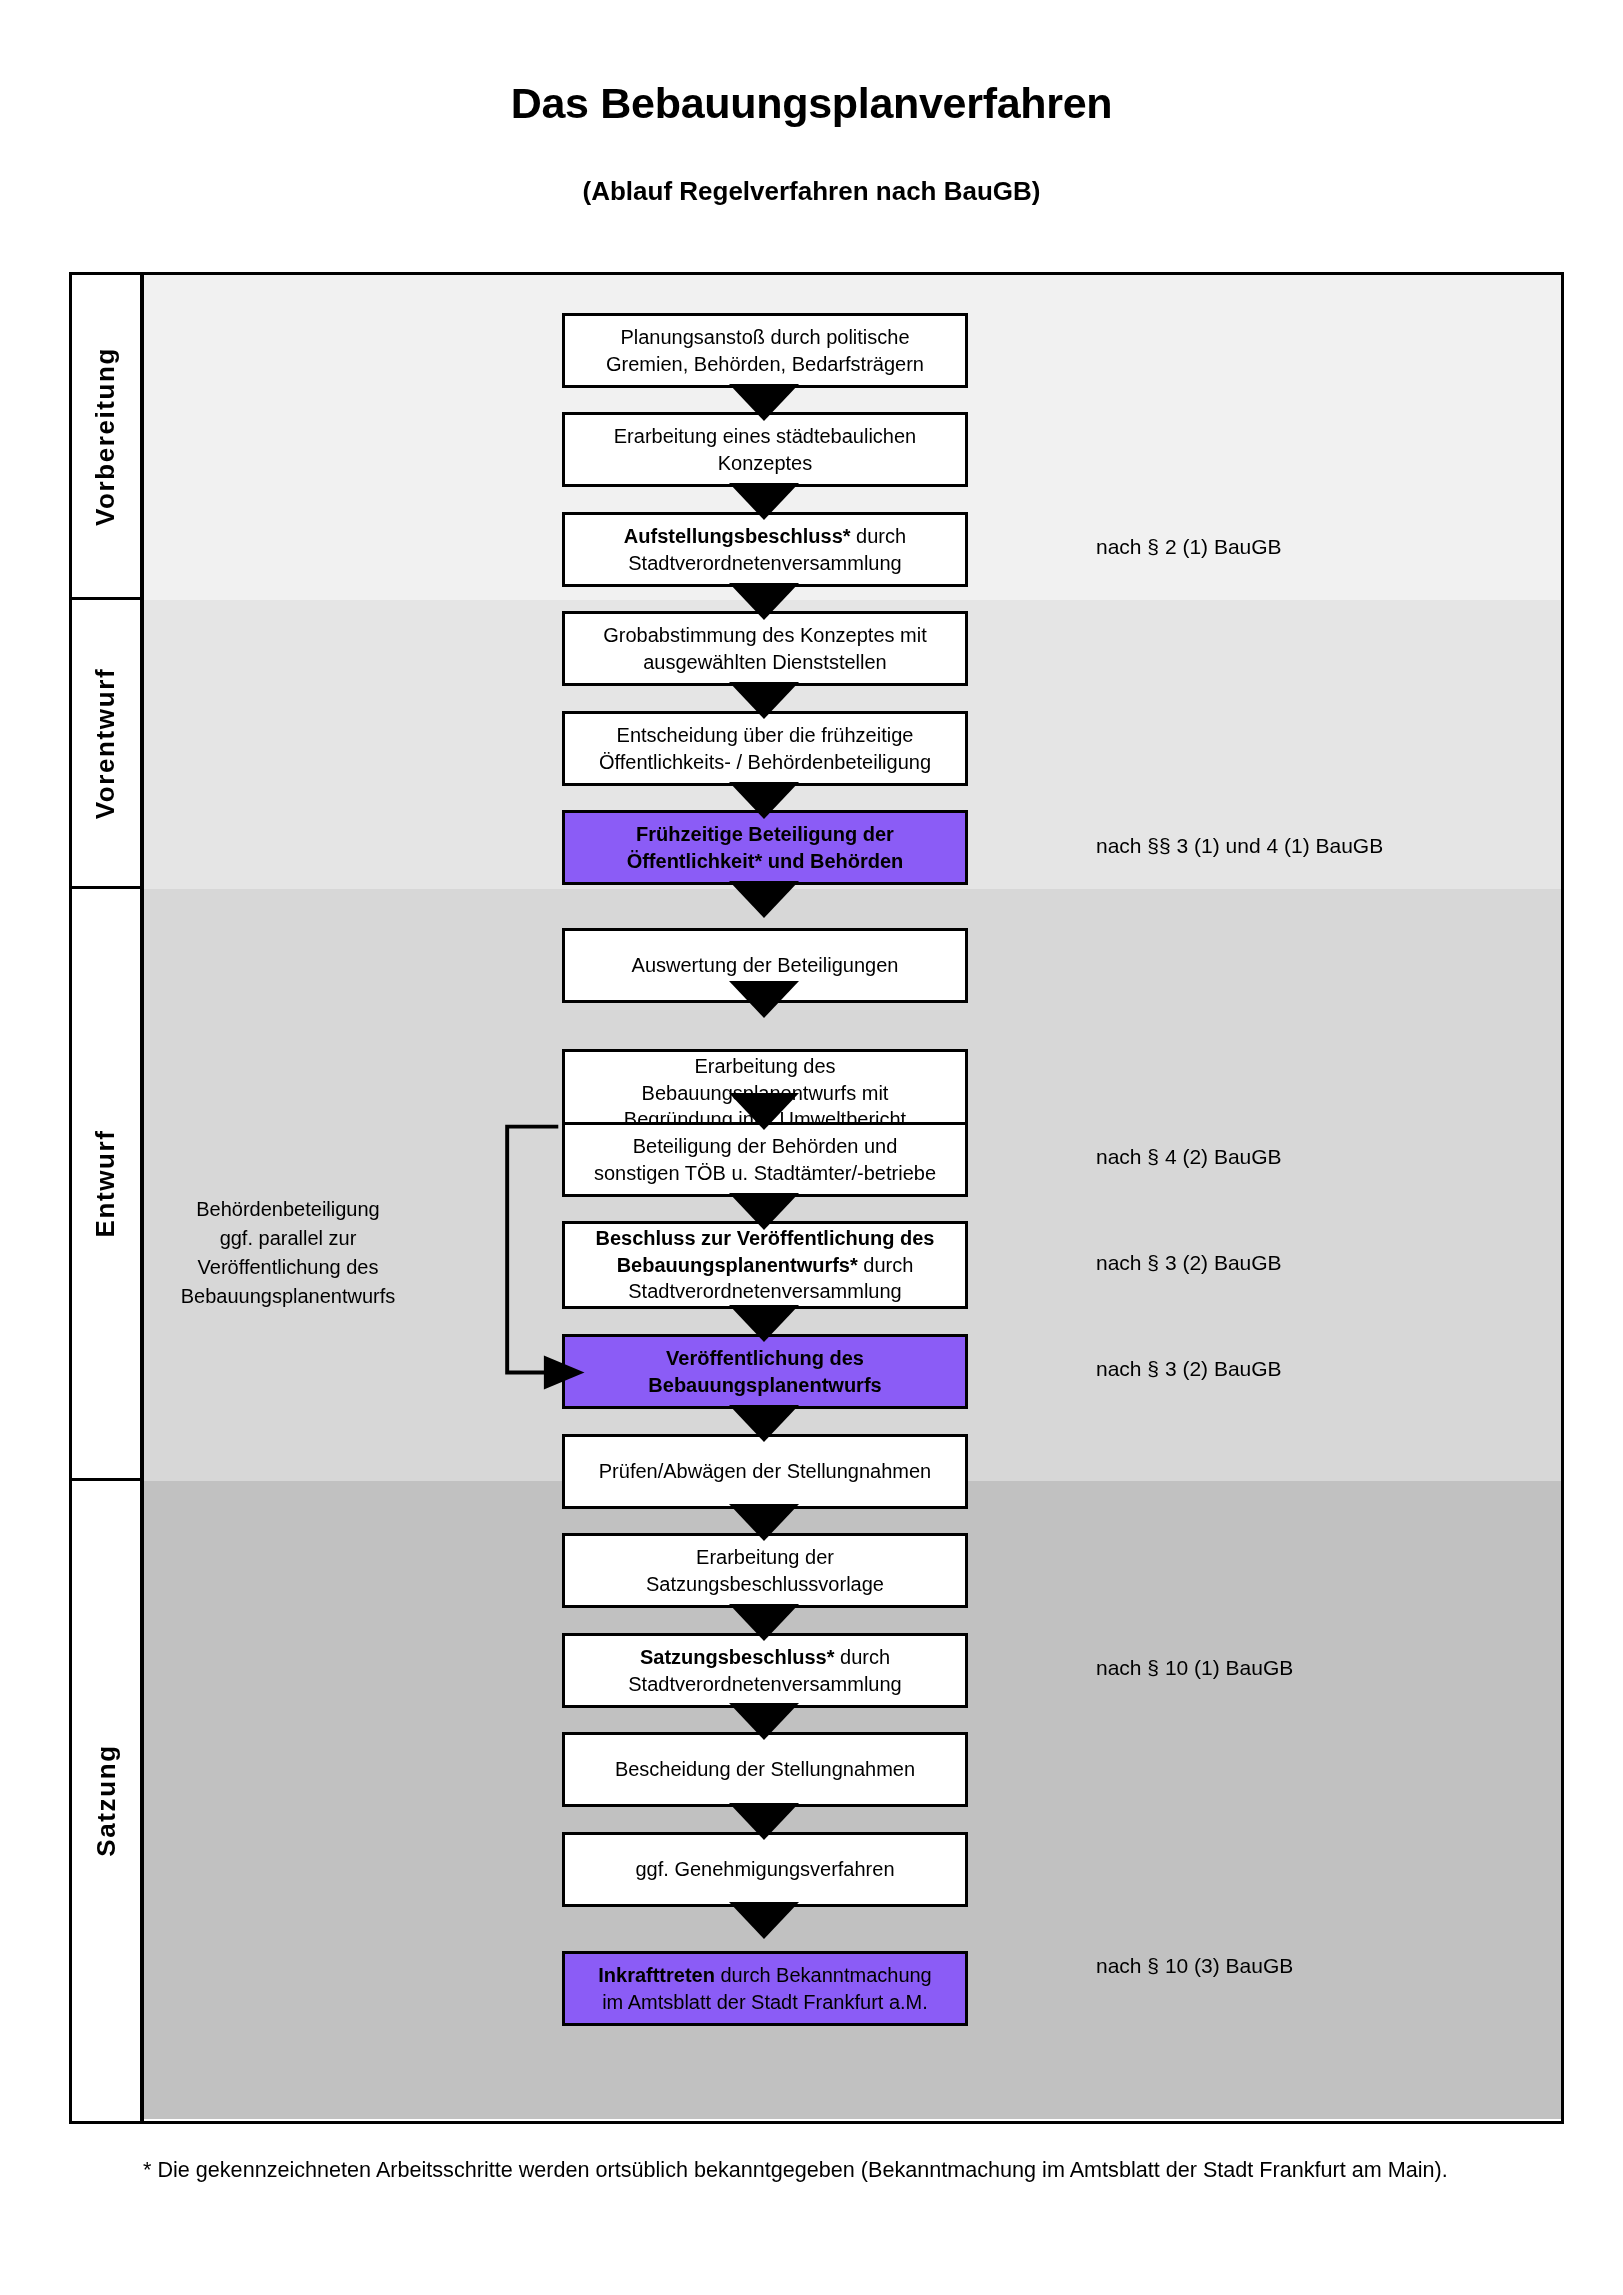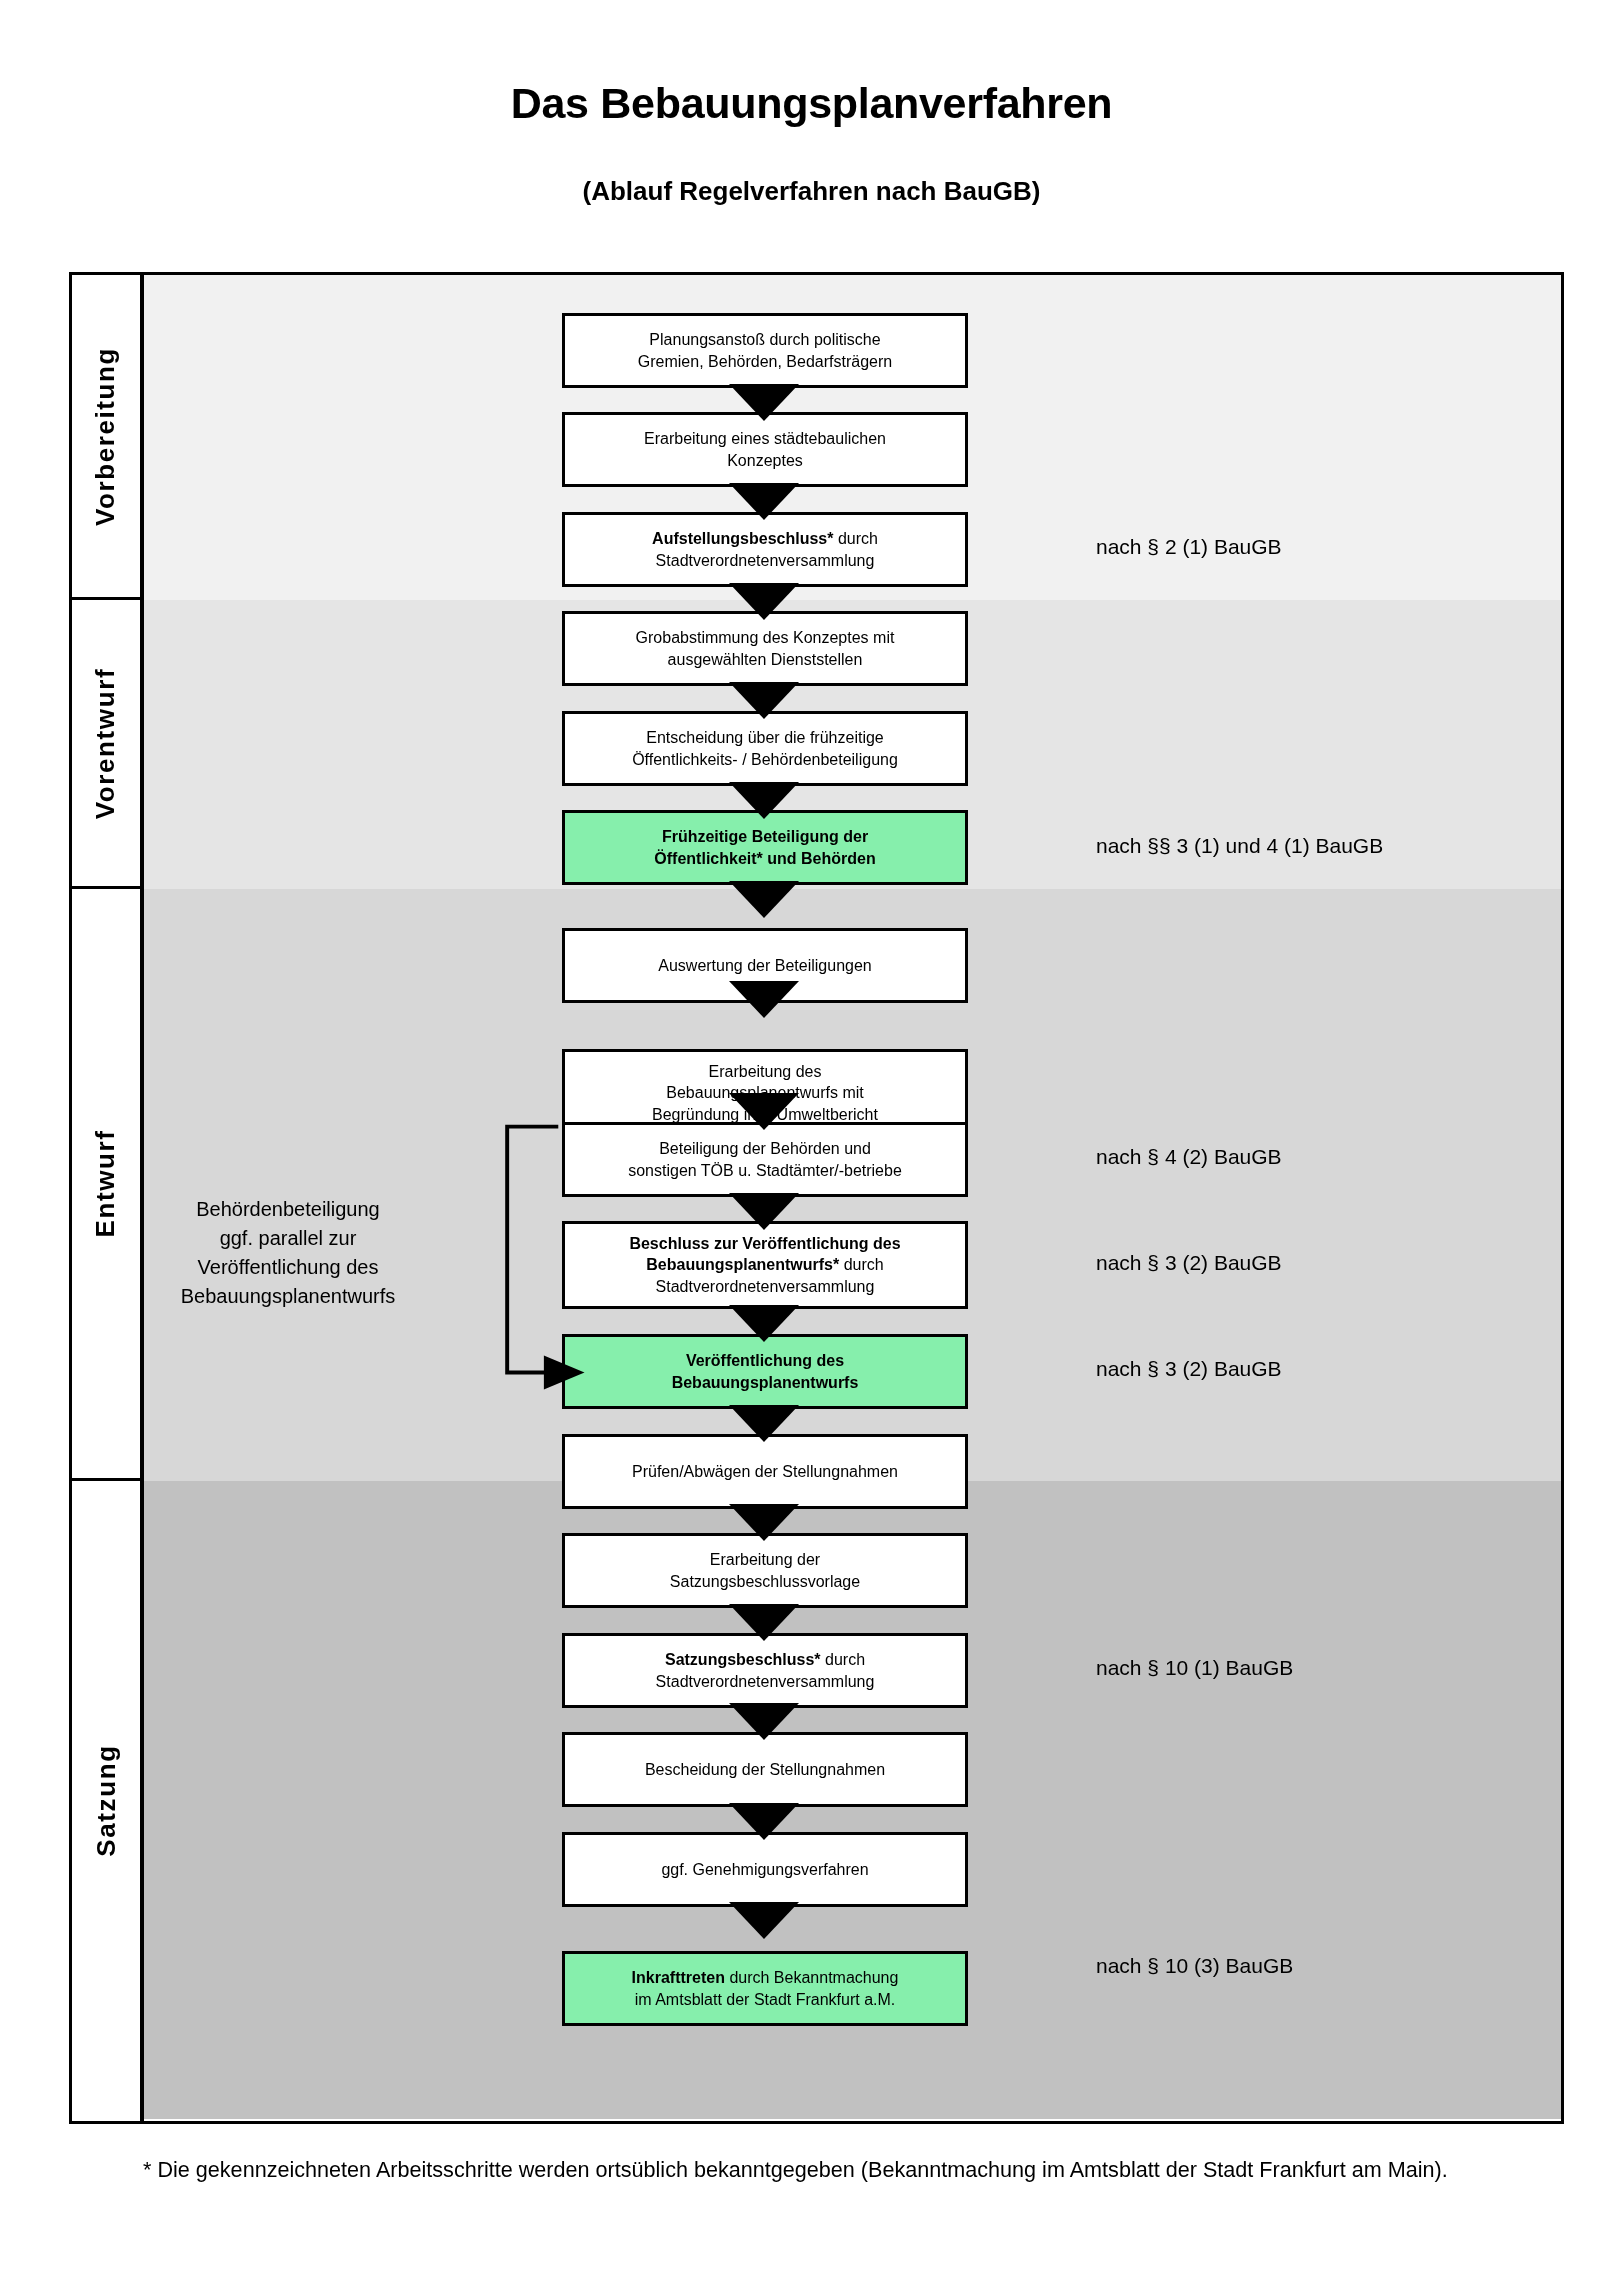--- a/index.html
+++ b/index.html
@@ -23,22 +23,22 @@
   #label-col-divider{position:absolute;left:68px;top:0;width:3.9px;height:100%;background:#000;z-index:6;}
 
   
   .band{position:absolute;left:72px;right:0;}
 
   
   #flow{position:absolute;left:0;top:0;width:100%;height:100%;z-index:3;}
   .node{position:absolute;left:490px;width:406px;box-sizing:border-box;
         border:3.9px solid #000;background:#ffffff;
         display:flex;align-items:center;justify-content:center;text-align:center;
-        font-size:16px;line-height:1.33;padding:2.6px 6.5px;}
-  .node.blue{background:#86efac;}
+        font-size:20px;line-height:1.33;padding:2.6px 6.5px;}
+  .node.blue{background:#8b5cf6;}
   .node b{font-weight:bold;}
   .node .ln{display:block;}
 
   
   .arrow{position:absolute;left:657px;width:0;height:0;
          border-left:35px solid transparent;border-right:35px solid transparent;
          border-top:37px solid #000;z-index:4;}
 
   
   .ann{position:absolute;left:1024px;font-size:21px;white-space:nowrap;z-index:4;}

